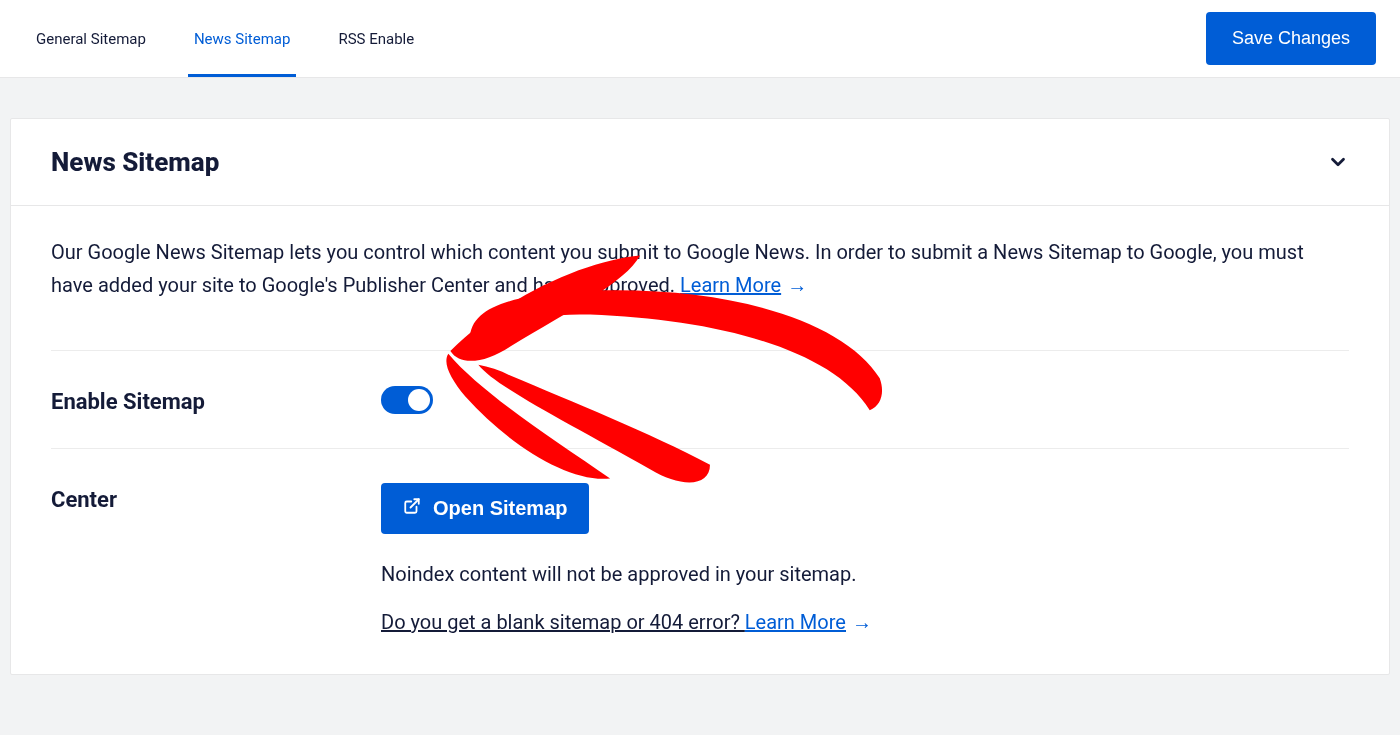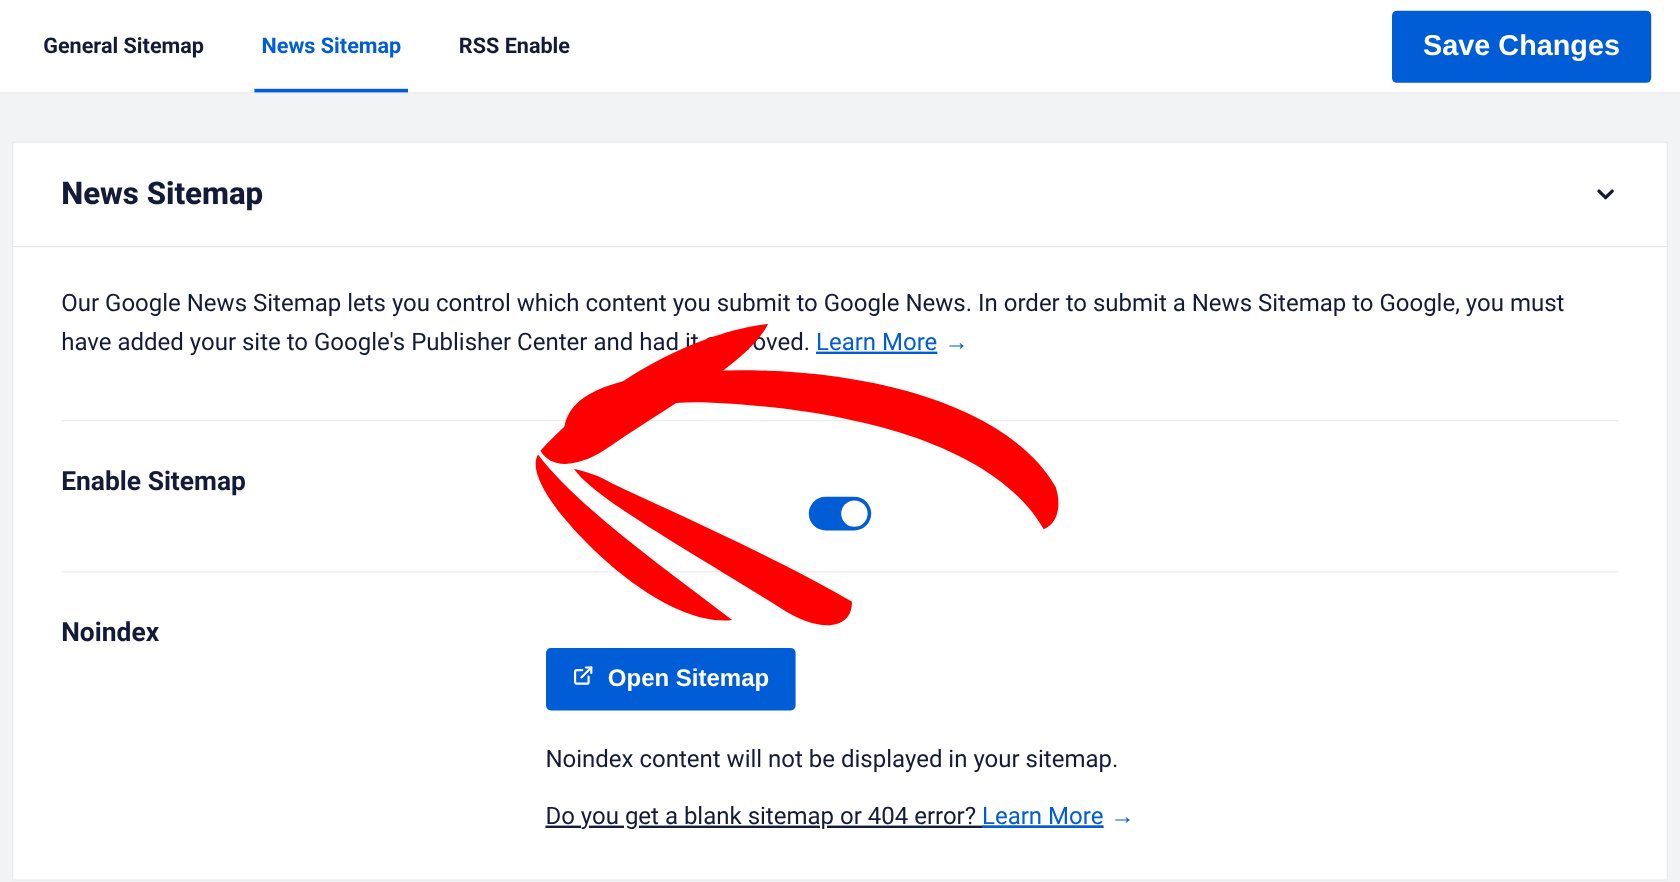--- a/index.html
+++ b/index.html
@@ -17,43 +17,43 @@
     height: 78px;
     background: #ffffff;
     border-bottom: 1px solid #e7e7e8;
     padding: 0 8px 0 0;
   }
   .tabs { display: flex; align-items: stretch; height: 100%; margin-left: 12px; }
   .tab {
     display: flex;
     align-items: center;
     padding: 0 24px;
-    font-size: 18px;
-    font-weight: 700;
+    font-size: 15px;
+    font-weight: 400;
     color: #141b38;
     cursor: pointer;
     position: relative;
     text-align: center;
   }
   .tab.active { color: #005dd6; }
   .tab.active::after {
     content: "";
     position: absolute;
     left: 18px; right: 18px; bottom: 0;
     height: 3px;
     background: #005dd6;
   }
   .tabbar-spacer { flex: 1; }
   .save-btn {
     background: #005dd6;
     color: #fff;
     border: none;
     border-radius: 4px;
-    font-size: 24px;
-    font-weight: 700;
+    font-size: 18px;
+    font-weight: 400;
     padding: 16px 26px;
     margin-right: 16px;
     cursor: pointer;
   }
 
   
   .card-wrap { padding: 40px 10px 0 10px; }
   .card {
     background: #fff;
     border: 1px solid #e7e7e8;
@@ -82,21 +82,20 @@
     margin-bottom: 0;
   }
   .desc-row .more-link { color: #005dd6; text-decoration: underline; }
   .desc-row .more-arrow { color: #005dd6; display:inline-block; margin-left: 6px; }
 
   .setting-row {
     display: flex;
     align-items: center;
     padding: 34px 0;
     border-bottom: 1px solid #ececec;
-    flex-direction: column;
   }
   .setting-row.last { border-bottom: none; padding-bottom: 0; }
   .setting-label {
     width: 330px;
     font-size: 22px;
     font-weight: 700;
     color: #141b38;
     flex-shrink: 0;
     align-self: flex-start;
     padding-top: 4px;
@@ -192,33 +191,33 @@
       <div class="setting-row">
         <div class="setting-label">Enable Sitemap</div>
         <div class="setting-content">
           <div class="toggle">
             <div class="knob"></div>
           </div>
         </div>
       </div>
 
       <div class="setting-row last">
-        <div class="setting-label">Noindex</div>
+        <div class="setting-label">Center</div>
         <div class="setting-content">
           <button class="open-btn">
             <span>
               <svg viewBox="0 0 24 24" fill="none" stroke="currentColor" stroke-width="2.4" stroke-linecap="round" stroke-linejoin="round">
                   <path d="M18 13v6a2 2 0 0 1-2 2H5a2 2 0 0 1-2-2V8a2 2 0 0 1 2-2h6"></path>
                   <polyline points="15 3 21 3 21 9"></polyline>
                   <line x1="10" y1="14" x2="21" y2="3"></line>
                 </svg>
             </span>
             <span>Open Sitemap</span>
           </button>
-          <p class="hint">Noindex content will not be displayed in your sitemap.</p>
+          <p class="hint">Noindex content will not be approved in your sitemap.</p>
           <p class="hint">
             <span>Do you get a blank sitemap or 404 error? </span><a href="#" class="more-link">Learn More</a><span class="more-arrow">→</span>
           </p>
         </div>
       </div>
     </div>
 
     <svg class="annotation" viewBox="0 0 1380 610" preserveAspectRatio="none">
       <g fill="#ff0000">
 

